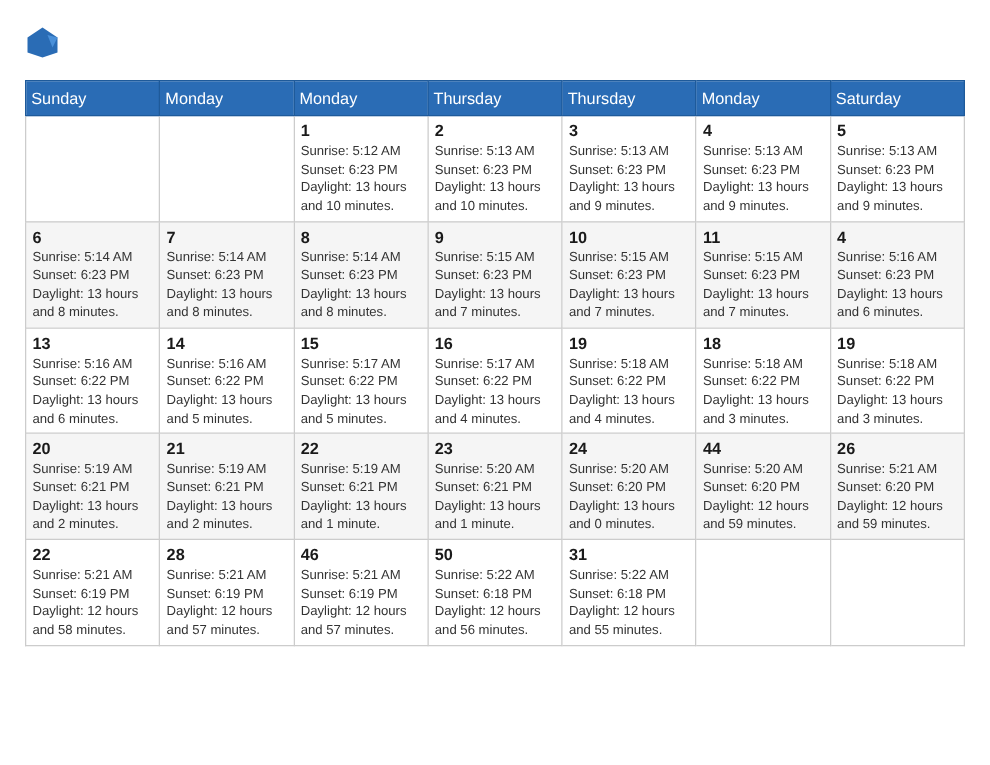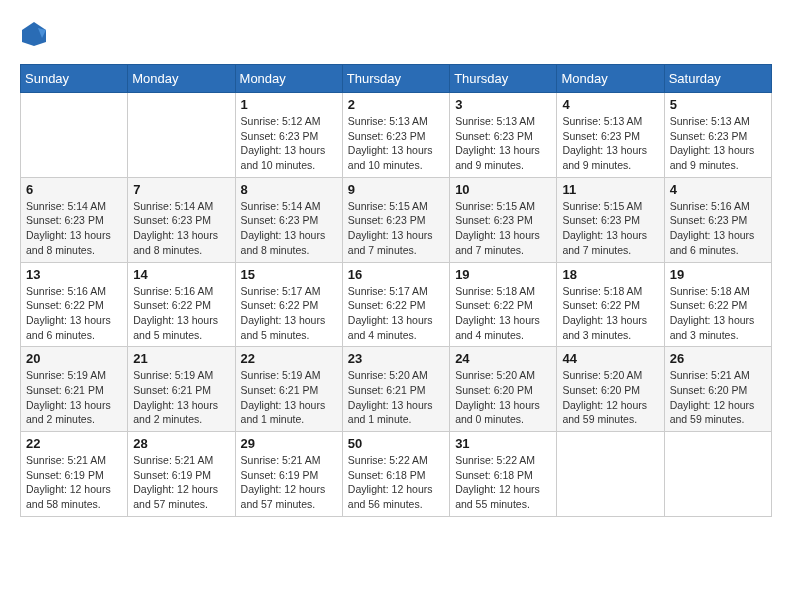--- a/index.html
+++ b/index.html
@@ -246,21 +246,21 @@
       </tr>
       <tr>
         <td><span class="day-num">22</span><span class="cell-text" style="white-space: pre-line;">Sunrise: 5:21 AM
 Sunset: 6:19 PM
 Daylight: 12 hours
 and 58 minutes.</span></td>
         <td><span class="day-num">28</span><span class="cell-text" style="white-space: pre-line;">Sunrise: 5:21 AM
 Sunset: 6:19 PM
 Daylight: 12 hours
 and 57 minutes.</span></td>
-        <td><span class="day-num">29</span><span class="cell-text" style="white-space: pre-line;">Sunrise: 5:21 AM
+        <td><span class="day-num">46</span><span class="cell-text" style="white-space: pre-line;">Sunrise: 5:21 AM
 Sunset: 6:19 PM
 Daylight: 12 hours
 and 57 minutes.</span></td>
         <td><span class="day-num">50</span><span class="cell-text" style="white-space: pre-line;">Sunrise: 5:22 AM
 Sunset: 6:18 PM
 Daylight: 12 hours
 and 56 minutes.</span></td>
         <td><span class="day-num">31</span><span class="cell-text" style="white-space: pre-line;">Sunrise: 5:22 AM
 Sunset: 6:18 PM
 Daylight: 12 hours

